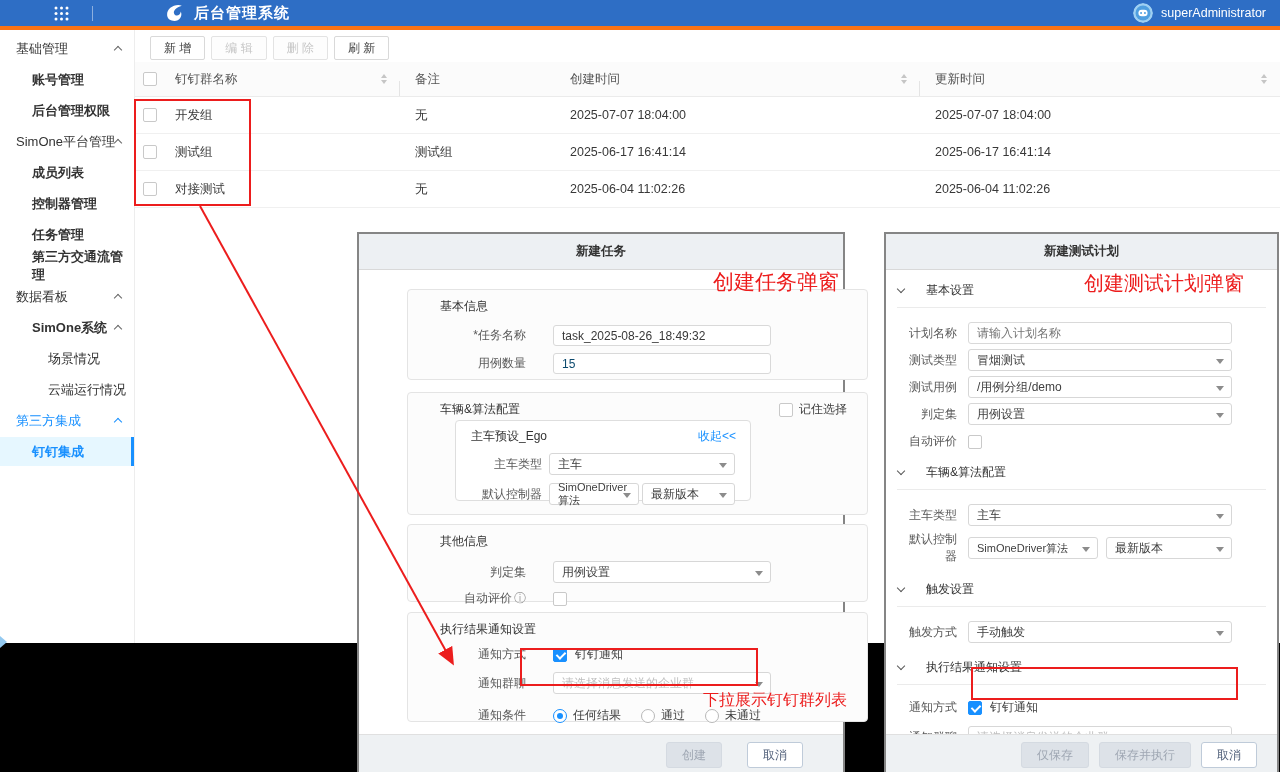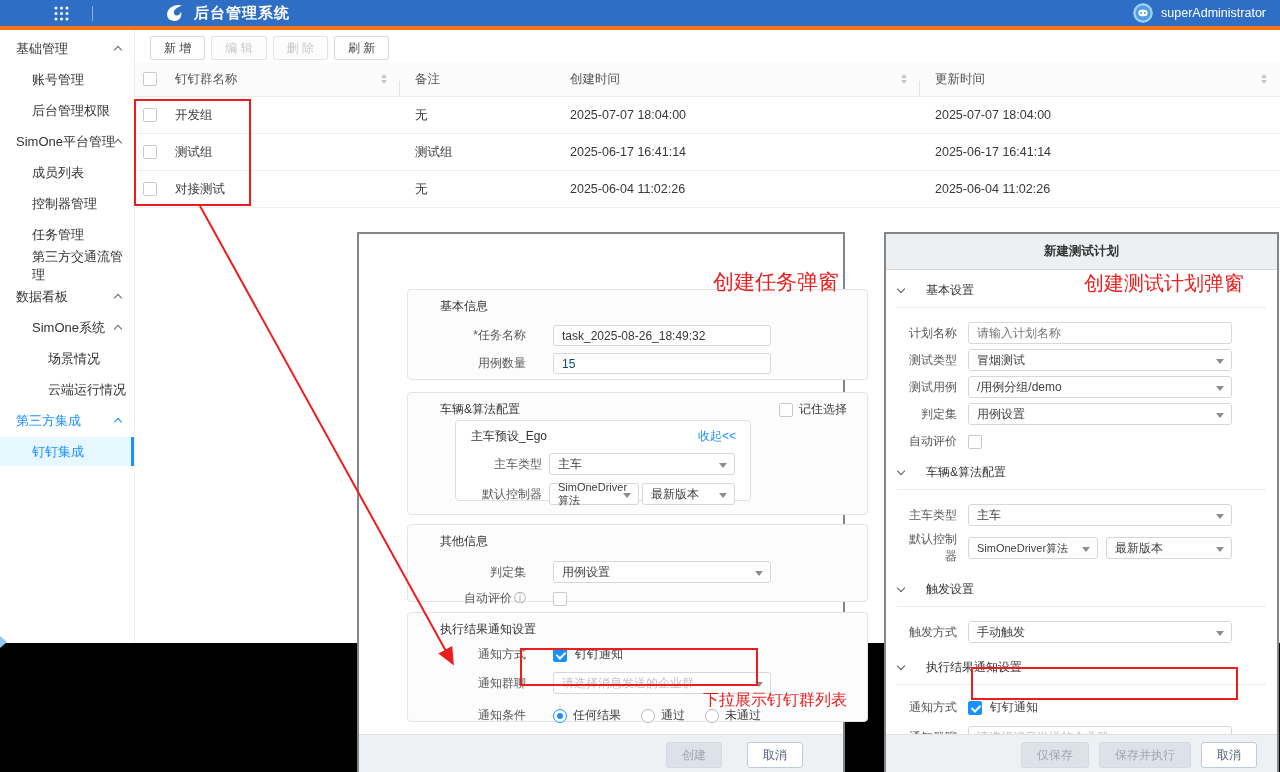--- a/index.html
+++ b/index.html
@@ -15,21 +15,21 @@
   .app-title{margin-left:9px;font-size:15px;font-weight:bold;letter-spacing:1px;}
   .top-right{margin-left:auto;display:flex;align-items:center;margin-right:14px;}
   .avatar{width:20px;height:20px;border-radius:50%;overflow:hidden;display:inline-flex;}
   .user-name{margin-left:8px;font-size:12.5px;}
 
   
   .sidebar{position:absolute;left:0;top:30px;width:135px;height:613px;background:#fff;
     border-right:1px solid #ededed;padding-top:3px;}
   .side-item{position:relative;height:31px;display:flex;align-items:center;font-size:13px;color:#333;cursor:pointer;}
   .side-item.lvl1{padding-left:16px;}
-  .side-item.lvl2{padding-left:32px;}
+  .side-item.lvl2{padding-left:32px;font-weight:bold;}
   .side-item.lvl3{padding-left:48px;}
   .side-item.blue{color:#1890ff;}
   .side-item.active{background:#e6f7ff;color:#1890ff;border-right:3px solid #1890ff;height:29px;margin:1px 0;}
   .chev{position:absolute;right:13px;width:6px;height:6px;border-left:1.5px solid #666;border-top:1.5px solid #666;}
   .chev.up{transform:rotate(45deg);top:14px;}
   .chev.bluec{border-color:#1890ff;}
 
   
   .toolbar{position:absolute;left:135px;top:36px;display:flex;gap:6px;padding-left:15px;}
   .tbtn{height:24px;padding:0 13px;background:#fff;border:1px solid #d9d9d9;border-radius:2px;
@@ -292,20 +292,21 @@
       <div class="c-updated">
           <span>2025-06-04 11:02:26</span>
         </div>
     </div>
   </div>
 
   <div class="blackbar"></div>
   <div class="cursor-mark"></div>
 
   <div class="modal modal-task">
+    <div class="modal-head">新建任务</div>
 
     <div class="m1-card" style="top:55px;height:91px;">
       <div class="card-title">基本信息</div>
       <div class="m1row" style="margin-top:10px;">
         <span class="m1label">*任务名称</span>
         <input class="tinput m1ctl" value="task_2025-08-26_18:49:32" style="">
       </div>
       <div class="m1row">
         <span class="m1label">用例数量</span>
         <input class="tinput dim m1ctl" value="15" style="">

